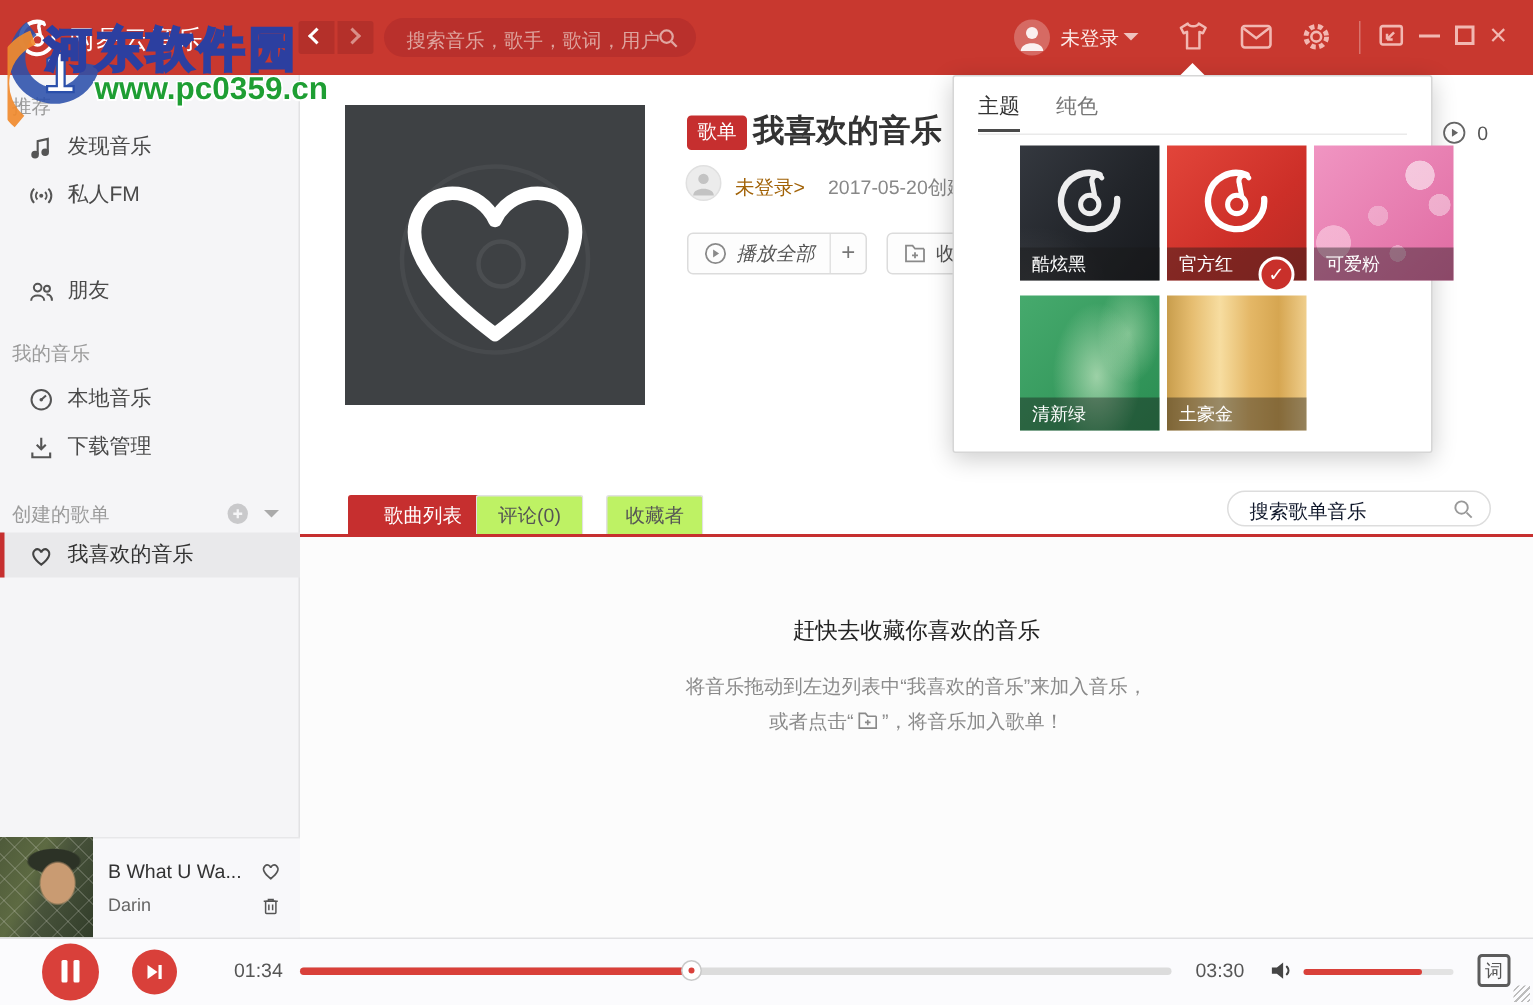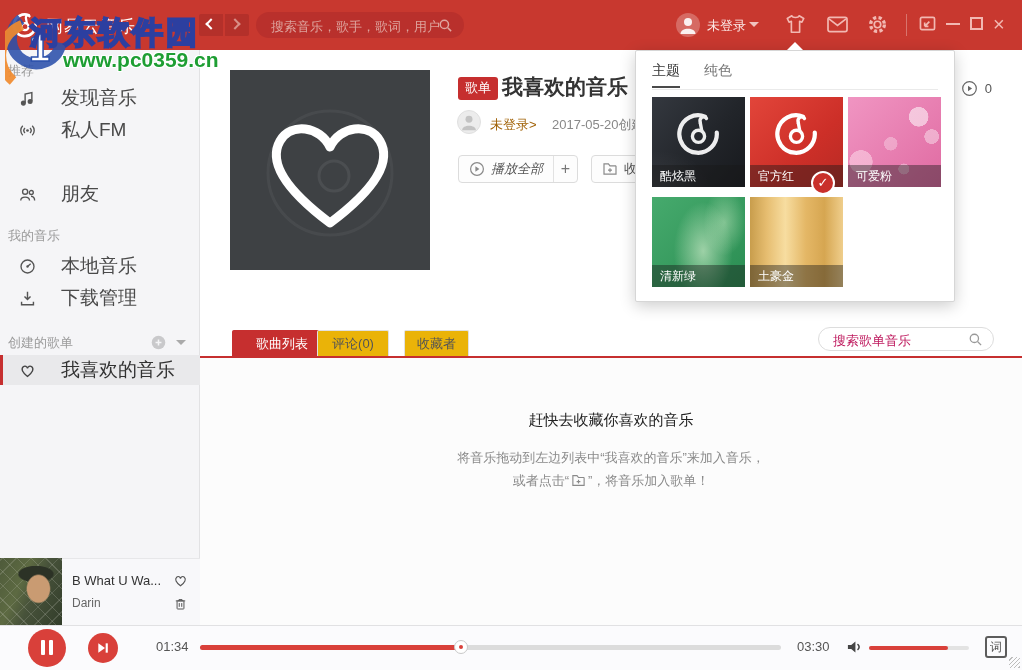--- a/index.html
+++ b/index.html
@@ -34,21 +34,21 @@
   .ic-close { left:993px; top:12px; font-size:20px; color:#f2b8b2; line-height:24px; }
 
   
   .popup-caret { position:absolute; left:787px; top:42px; width:0; height:0; border-left:8px solid transparent; border-right:8px solid transparent; border-bottom:8px solid #fff; z-index:60; }
   .popup { position:absolute; left:635px; top:50px; width:320px; height:252px; background:#fff; border:1px solid #d6d6d6; border-radius:2px; box-shadow:0 4px 16px rgba(0,0,0,.2); z-index:55; }
   .popup-tabs { position:absolute; left:16px; top:11px; display:flex; gap:24px; }
   .ptab { font-size:14px; color:#777; padding-bottom:6px; cursor:pointer; }
   .ptab.active { color:#333; border-bottom:2px solid #4a4a4a; }
   .popup-hr { position:absolute; left:16px; right:16px; top:38px; height:1px; background:#eaeaea; }
   .tiles { position:absolute; left:16px; top:46px; display:grid; grid-template-columns:repeat(3,93px); gap:10px 5px; }
-  .tile { position:relative; width:93px; height:90px; cursor:pointer; overflow:visible; }
+  .tile { position:relative; width:93px; height:90px; cursor:pointer; overflow:visible;margin-left:28px; }
   .tile-logo { position:absolute; left:24px; top:14px; width:45px; height:45px; }
   .tile-label { position:absolute; left:0; right:0; bottom:0; height:22px; background:rgba(25,25,25,.42); color:#fff; font-size:12px; line-height:22px; padding-left:8px; white-space:nowrap; overflow:hidden; }
   .tile-black { background:radial-gradient(120% 90% at 8% 100%, rgba(255,255,255,.07), transparent 45%), linear-gradient(130deg,#34383f 0%,#22252a 55%,#17191d 100%); }
   .tile-red { background:linear-gradient(135deg,#e2453a 0%,#cd2f28 60%,#b82a24 100%); }
   .tile-pink { background:
       radial-gradient(circle 16px at 76% 22%, rgba(255,255,255,.55) 0 60%, transparent 62%),
       radial-gradient(circle 12px at 90% 44%, rgba(255,255,255,.4) 0 60%, transparent 62%),
       radial-gradient(circle 19px at 14% 72%, rgba(255,225,238,.5) 0 60%, transparent 62%),
       radial-gradient(circle 11px at 46% 52%, rgba(255,255,255,.3) 0 60%, transparent 62%),
       radial-gradient(circle 9px at 60% 80%, rgba(255,255,255,.35) 0 60%, transparent 62%),
@@ -64,21 +64,21 @@
       radial-gradient(30px 48px at 78% 28%, rgba(214,242,205,.45), transparent 70%),
       linear-gradient(135deg,#46aa6d,#2a8d52); }
   .tile-gold { background:linear-gradient(90deg,#c89d4c 0,#e6bd70 18%,#f7dda0 38%,#e4b766 60%,#d6a651 80%,#efce8c 100%); }
   .check-badge { position:absolute; right:8px; bottom:-8px; width:24px; height:24px; border-radius:50%; background:#c9302b; border:2px solid #fff; color:#fff; font-size:13px; text-align:center; line-height:20px; z-index:2; }
 
   
   .sidebar { position:absolute; left:0; top:50px; width:200px; height:575px; background:#f5f5f7; border-right:1px solid #e2e2e4; z-index:5; }
   .sec-label { position:absolute; left:8px; font-size:13px; color:#9b9b9b; white-space:nowrap; }
   .srow { position:absolute; left:0; width:200px; height:30px; display:flex; align-items:center; cursor:pointer; }
   .srow .sic { margin-left:18px; width:19px; height:19px; flex:none; }
-  .srow .slabel { margin-left:24px; font-size:19px; color:#4a4a4a; white-space:nowrap; }
+  .srow .slabel { margin-left:8px; font-size:14px; color:#4a4a4a; white-space:nowrap; }
   .srow.selected { background:#e9e9eb; }
   .srow.selected::before { content:""; position:absolute; left:0; top:0; bottom:0; width:3px; background:#c62f2f; }
   .srow.selected .slabel { color:#333; }
   .plus-circle { position:absolute; left:150px; top:284px; width:17px; height:17px; cursor:pointer; }
   .sb-caret { position:absolute; left:176px; top:290px; width:0; height:0; border-left:5px solid transparent; border-right:5px solid transparent; border-top:5px solid #aaa; cursor:pointer; }
 
   
   .songpanel { position:absolute; left:0; top:558px; width:200px; height:67px; z-index:8; }
   .thumb { position:absolute; left:0; top:0; width:62px; height:67px; cursor:pointer; background:
       radial-gradient(20px 24px at 62% 46%, #c99b72 0 55%, transparent 62%),
@@ -102,28 +102,28 @@
   .creator { position:absolute; left:290px; top:66px; font-size:13px; color:#a16207; cursor:pointer; white-space:nowrap; }
   .cdate { position:absolute; left:352px; top:66px; font-size:13px; color:#888; white-space:nowrap; }
   .btn { position:absolute; top:105px; height:28px; border:1px solid #dcdcdc; border-radius:4px; background:#fdfdfd; display:flex; align-items:center; cursor:pointer; color:#555; font-size:13px; }
   .btn-play { left:258px; width:120px; }
   .btn-play .seg1 { display:flex; align-items:center; gap:6px; padding:0 10px; height:100%;font-style:italic; }
   .btn-play .segdiv { width:1px; height:100%; background:#e2e2e2; }
   .btn-play .seg2 { flex:1; text-align:center; font-size:16px; color:#777; }
   .btn-collect { left:391px; width:98px; padding:0 10px; gap:6px; }
   .playcount { position:absolute; right:30px; top:30px; display:flex; align-items:center; gap:7px; font-size:13px; color:#555; }
   .tabs { position:absolute; top:280px; left:0; }
-  .tab { position:absolute; top:0; height:26px; line-height:26px; text-align:center; font-size:13px; color:#555; background:#eab308; border:1px solid #e1e1e1; border-bottom:none; border-radius:2px 2px 0 0; cursor:pointer; white-space:nowrap; }
+  .tab { position:absolute; top:0; height:26px; line-height:26px; text-align:center; font-size:13px; color:#555; background:#bef264; border:1px solid #e1e1e1; border-bottom:none; border-radius:2px 2px 0 0; cursor:pointer; white-space:nowrap; }
   .tab.active { background:#c62f2f; color:#fff; border-color:#c62f2f; }
   .tab1 { left:32px; width:100px; }
   .tab2 { left:117px; width:72px; }
   .tab3 { left:204px; width:65px; }
   .tab-underline { position:absolute; left:0; width:822px; top:306px; height:2px; background:#c62f2f; }
   .psearch { position:absolute; left:618px; top:277px; width:176px; height:24px; border:1px solid #ddd; border-radius:12px; background:#fff; cursor:text; }
-  .psearch-ph { position:absolute; left:14px; top:4px; font-size:13px; color:#be185d; white-space:nowrap; }
+  .psearch-ph { position:absolute; left:14px; top:4px; font-size:13px; color:#0f172a; white-space:nowrap; }
   .psearch svg { position:absolute; right:10px; top:4px; }
   .content { position:absolute; left:0; right:0; top:308px; bottom:0; background:#fcfcfc; }
   .empty-title { position:absolute; top:53px; width:100%; text-align:center; font-size:15px; color:#222; }
   .empty-line { position:absolute; width:100%; text-align:center; font-size:13px; color:#8a8a8a; }
   .el1 { top:91px; }
   .el2 { top:114px; }
   .inline-ic { display:inline-block; vertical-align:-3px; margin:0 2px; }
 
   
   .playerbar { position:absolute; left:0; top:625px; width:1022px; height:45px; background:#fbfbfd; border-top:1px solid #e1e1e3; z-index:10; }

